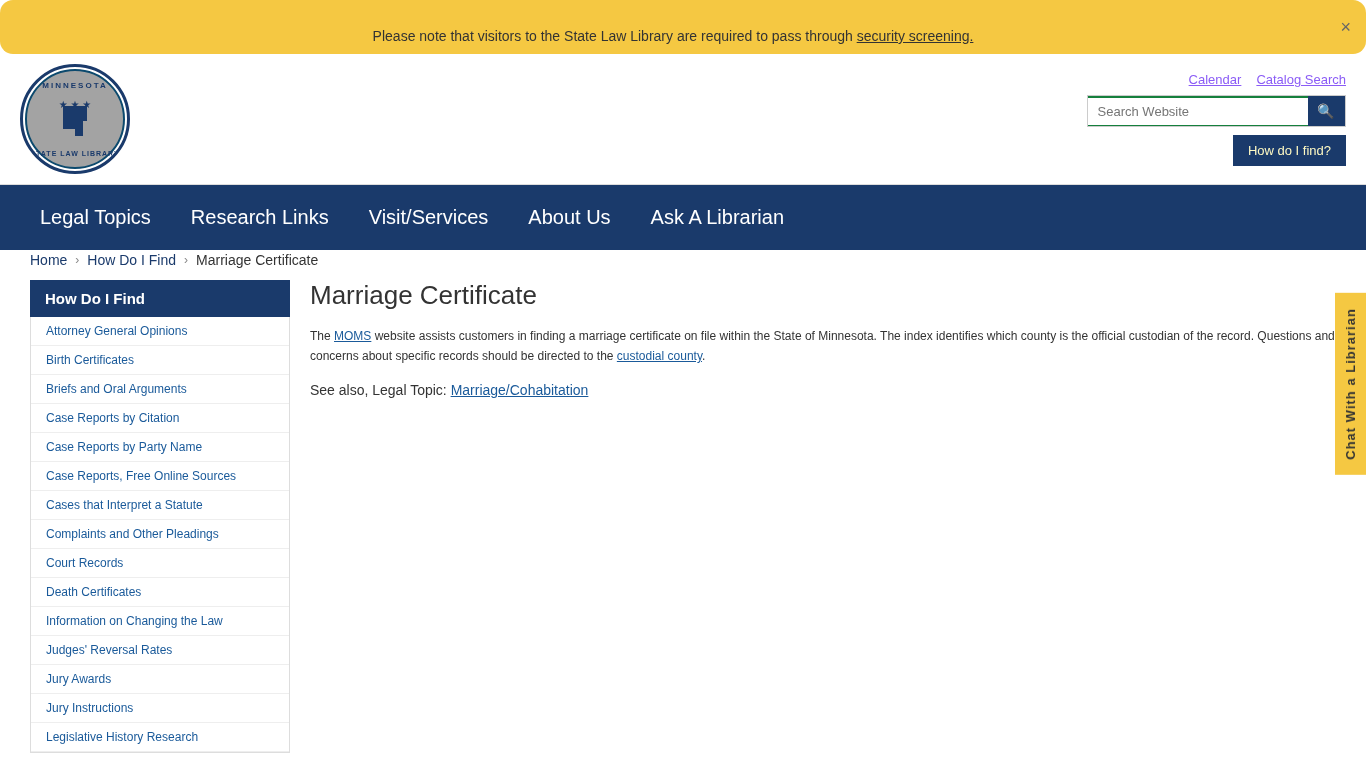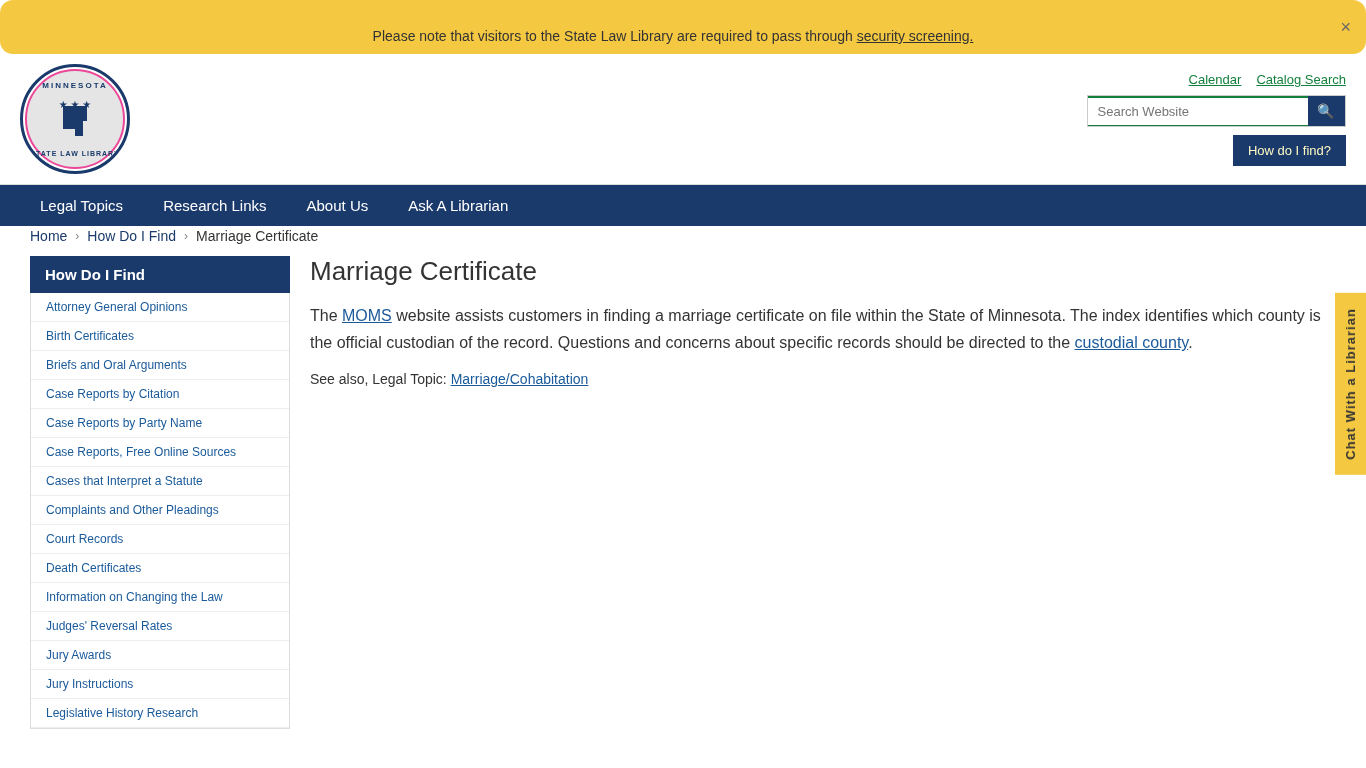--- a/index.html
+++ b/index.html
@@ -50,27 +50,27 @@
       display: flex;
       align-items: center;
       justify-content: center;
       background: #fff;
       overflow: hidden;
     }
     .logo-inner {
       width: 100px;
       height: 100px;
       border-radius: 50%;
-      border: 2px solid #ec4899;
+      border: 2px solid #0c4a6e;
       display: flex;
       flex-direction: column;
       align-items: center;
       justify-content: center;
       position: relative;
-      background: #e5e5e5;
+      background: #a3a3a3;
     }
     .logo-text-top {
       font-size: 8px;
       font-weight: bold;
       color: #1a3a6b;
       letter-spacing: 2px;
       text-transform: uppercase;
       position: absolute;
       top: 10px;
     }
@@ -102,21 +102,21 @@
       flex-direction: column;
       align-items: flex-end;
       gap: 8px;
     }
     .header-links {
       display: flex;
       gap: 15px;
       font-size: 13px;
     }
     .header-links a {
-      color: #15803d;
+      color: #8b5cf6;
       text-decoration: underline;
     }
     .search-bar {
       display: flex;
       align-items: center;
       border: 1px solid #ccc;
       background: #15803d;
     }
     .search-bar input {
       border: none;
@@ -147,22 +147,22 @@
 
     
     .main-nav {
       background: #1a3a6b;
       display: flex;
       padding: 0 20px;
     }
     .main-nav a {
       color: #fff;
       text-decoration: none;
-      padding: 12px 20px;
-      font-size: 15px;
+      padding: 21px 20px;
+      font-size: 20px;
       display: block;
       white-space: nowrap;
     }
 
     
     .breadcrumb {
       padding: 2px 30px;
       font-size: 14px;
       display: flex;
       align-items: center;
@@ -208,21 +208,21 @@
     .content-area {
       flex: 1;
     }
     .content-title {
       font-size: 26px;
       color: #333;
       margin-bottom: 15px;
       font-weight: normal;
     }
     .content-text {
-      font-size: 16px;
+      font-size: 12px;
       line-height: 1.7;
       color: #333;
       margin-bottom: 15px;
     }
     .content-text a { color: #1a5a9a; }
     .see-also {
       font-size: 14px;
       color: #333;
     }
     .see-also a { color: #1a5a9a; }
@@ -281,20 +281,21 @@
       <input type="text" placeholder="Search Website" style="">
       <button>🔍</button>
     </div>
     <button class="how-do-i-find-btn">How do I find?</button>
   </div>
 </div>
 
 <nav class="main-nav">
   <a href="#">Legal Topics</a>
   <a href="#">Research Links</a>
+  <a href="#">Visit/Services</a>
   <a href="#">About Us</a>
   <a href="#">Ask A Librarian</a>
 </nav>
 
 <div class="breadcrumb">
   <a href="#">Home</a>
   <span class="breadcrumb-sep">›</span>
   <a href="#">How Do I Find</a>
   <span class="breadcrumb-sep">›</span>
   <span class="breadcrumb-current">Marriage Certificate</span>

